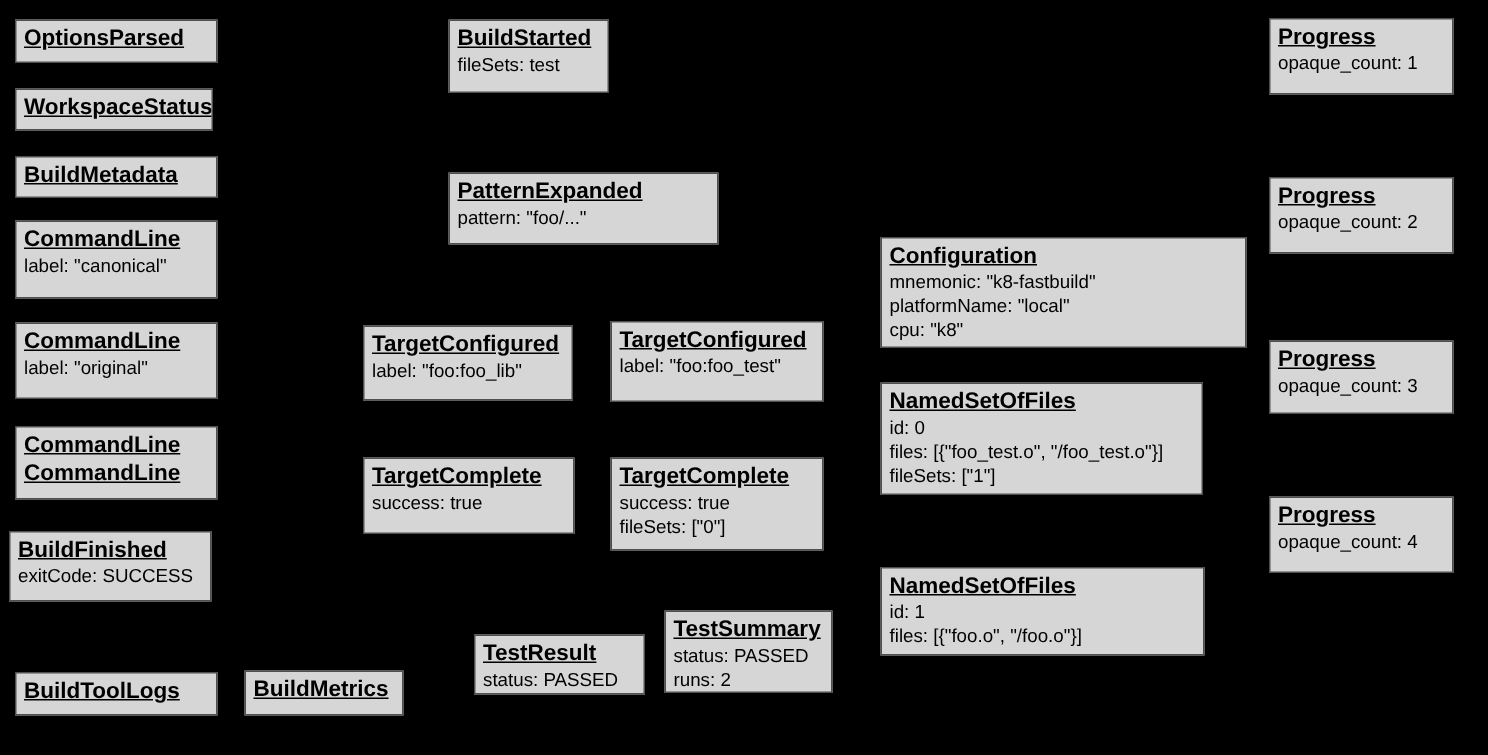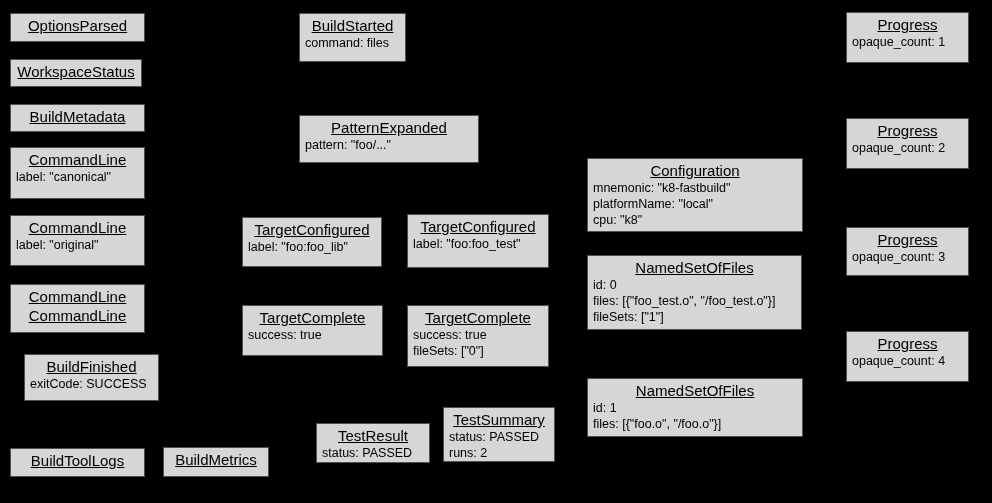--- a/index.html
+++ b/index.html
@@ -7,22 +7,22 @@
     position:relative; width:992px; height:503px;
     background:#000000; overflow:hidden;
     font-family:"Liberation Sans", sans-serif;
   }
   .box {
     position:absolute; box-sizing:border-box;
     background:#d6d6d6; border:1px solid #4f4f4f;
     padding:2px 5px; color:#000; overflow:hidden;
   }
   .t {
-    font-weight:normal; font-size:15px; line-height:19px;
-    text-decoration:underline; white-space:nowrap;text-align:center;
+    font-weight:bold; font-size:15px; line-height:19px;
+    text-decoration:underline; white-space:nowrap;
   }
   .l {
     font-size:12.5px; line-height:16px; white-space:nowrap;
   }
 </style>
 </head>
 <body>
 
 <div class="stage">
 
@@ -46,36 +46,36 @@
   <div class="box" style="left:10px;top:215px;width:135px;height:51px">
     <div class="t">CommandLine</div>
     <div class="l">label: "original"</div>
   </div>
 
   <div class="box" style="left:10px;top:284px;width:135px;height:49px">
     <div class="t">CommandLine</div>
     <div class="t">CommandLine</div>
   </div>
 
-  <div class="box" style="left:24px;top:354px;width:135px;height:47px">
+  <div class="box" style="left:6px;top:354px;width:135px;height:47px">
     <div class="t">BuildFinished</div>
     <div class="l">exitCode: SUCCESS</div>
   </div>
 
   <div class="box" style="left:10px;top:448px;width:135px;height:29px">
     <div class="t">BuildToolLogs</div>
   </div>
 
   <div class="box" style="left:163px;top:447px;width:106px;height:30px">
     <div class="t">BuildMetrics</div>
   </div>
 
   <div class="box" style="left:299px;top:13px;width:107px;height:49px">
     <div class="t">BuildStarted</div>
-    <div class="l">command: files</div>
+    <div class="l">fileSets: test</div>
   </div>
 
   <div class="box" style="left:299px;top:115px;width:180px;height:48px">
     <div class="t">PatternExpanded</div>
     <div class="l">pattern: "foo/..."</div>
   </div>
 
   <div class="box" style="left:242px;top:217px;width:140px;height:50px">
     <div class="t">TargetConfigured</div>
     <div class="l">label: "foo:foo_lib"</div>
@@ -102,21 +102,21 @@
     <div class="l">status: PASSED</div>
   </div>
 
   <div class="box" style="left:443px;top:407px;width:112px;height:55px">
     <div class="t">TestSummary</div>
     <div class="l">status: PASSED</div>
     <div class="l">runs: 2</div>
   </div>
 
 
-  <div class="box" style="left:587px;top:158px;width:216px;height:74px">
+  <div class="box" style="left:587px;top:158px;width:244px;height:74px">
     <div class="t">Configuration</div>
     <div class="l">mnemonic: "k8-fastbuild"</div>
     <div class="l">platformName: "local"</div>
     <div class="l">cpu: "k8"</div>
   </div>
 
   <div class="box" style="left:587px;top:255px;width:215px;height:75px">
     <div class="t">NamedSetOfFiles</div>
     <div class="l">id: 0</div>
     <div class="l">files: [{"foo_test.o", "/foo_test.o"}]</div>

